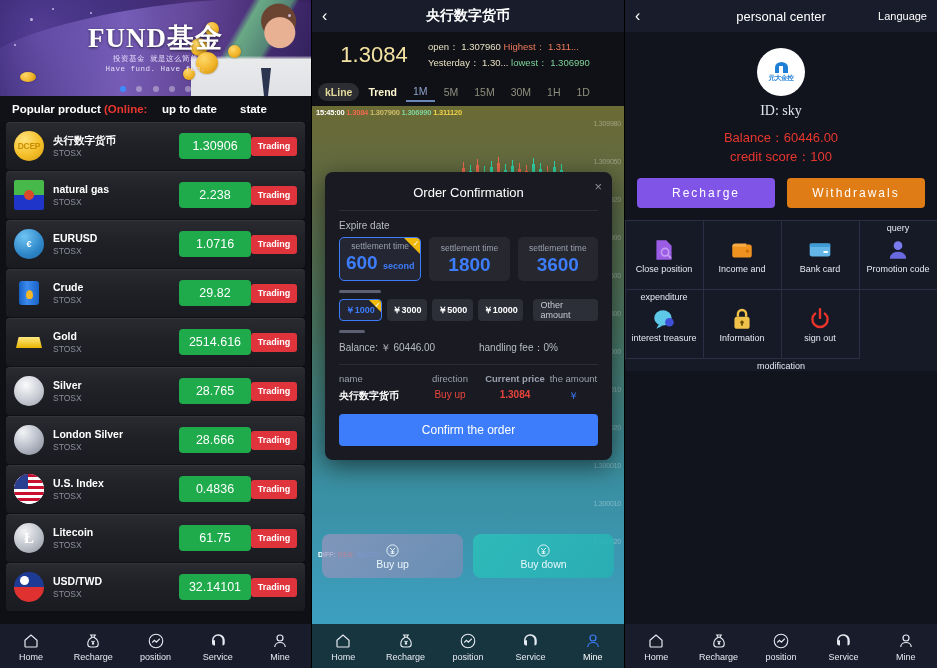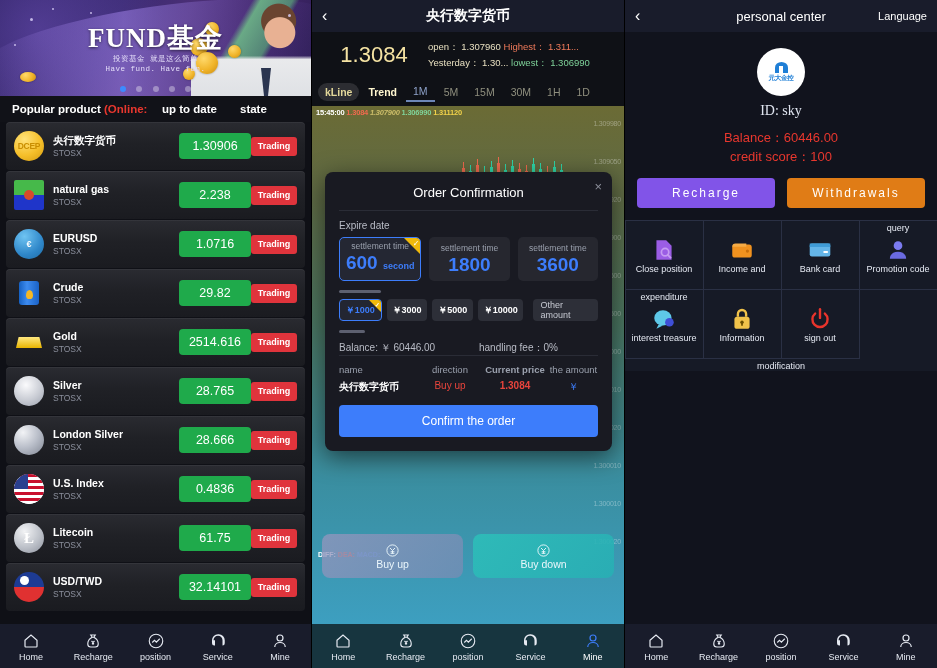--- a/index.html
+++ b/index.html
@@ -166,21 +166,21 @@
   .qtab { font-size: 10.5px; color: #8f8f7e; padding: 3px 7px; border-radius: 10px; }
   .qtab.pill { background: rgba(255,255,255,.12); color: #e2d79a; font-weight:bold; }
   .qtab.pill2 { color: #fff7d0; font-weight: bold; }
   .qtab.sel { color: #8ea2c9; border-bottom: 2px solid #6d86b8; border-radius:0; }
   .chart-area {
     position: absolute; left:0; right:0; top: 106px; bottom: 44px;
     background: linear-gradient(180deg,#6b6b35 0%, #5e6a45 18%, #4a7561 42%, #3a8ea0 72%, #3d9fc0 100%);
     overflow: hidden;
   }
   .chart-info { position:absolute; left:4px; top:2px; font-size:7.5px; font-weight:bold; letter-spacing:-.2px; }
-  .chart-info .t{color:#fff;} .chart-info .a{color:#ef6a4e;} .chart-info .b{color:#cdbe6a;font-style:italic;}
+  .chart-info .t{color:#fff;} .chart-info .a{color:#ef6a4e;} .chart-info .b{color:#cdbe6a;}
   .chart-info .c{color:#7fd39a;} .chart-info .d{color:#f0d24a;}
   .ylab { position:absolute; right:3px; font-size:7px; color: rgba(255,255,255,.35); letter-spacing:-.2px;}
   .candles { position:absolute; left:150px; top:40px; }
   .cd { position:absolute; width:3px; }
   .cd i { position:absolute; left:1px; width:1px; top:-6px; bottom:-6px; background:inherit; }
   .macd { position:absolute; left:6px; bottom:66px; font-size:7px; font-weight:bold; }
   .macd .m1{color:#fff;} .macd .m2{color:#ef6a4e;} .macd .m3{color:#4d9ff2;}
   .trade-btns {
     position:absolute; left:0; right:0; bottom:46px; display:flex; gap:10px; padding:0 10px;
   }
@@ -219,21 +219,21 @@
   .amts { display:flex; gap:5px; align-items:center; }
   .amt {
     height:22px; border-radius:4px; background:#2d2f38; color:#fff; font-size:9px; font-weight:bold;
     display:flex; align-items:center; justify-content:center; padding:0 7px; position:relative; overflow:hidden;
   }
   .amt.on { background:#232632; border:1px solid #3d7dfb; color:#3d7dfb; }
   .amt .tick { border-top-width:12px; border-left-width:12px; }
   .amt .tick:after { font-size:6px; top:-11px; right:1px; }
   .amt.other { background:#2d2f38; color:#c6c9d2; font-weight:normal; margin-left:5px; }
   .slider2 { height:3px; width:26px; background:#5d6070; border-radius:2px; margin:9px 0 8px; }
-  .bal { display:flex; font-size:10px; color:#b9bcc6; border-bottom:1px solid #2a2c36; }
+  .bal { display:flex; font-size:10px; color:#b9bcc6; padding-bottom:9px; border-bottom:1px solid #2a2c36; }
   .bal .b1 { flex:0 0 140px; }
   .tbl-h { display:flex; font-size:9.5px; color:#9aa0ad; padding:8px 0 5px; }
   .tbl-r { display:flex; font-size:10px; padding-bottom:11px; }
   .cw1{flex:0 0 80px;} .cw2{flex:0 0 62px; text-align:center;} .cw3{flex:0 0 68px; text-align:center;font-weight:bold;} .cw4{flex:1; text-align:center;}
   .tbl-r .cw1{color:#fff;font-weight:bold;} .tbl-r .cw2{color:#e8443c;} .tbl-r .cw3{color:#e8443c;} .tbl-r .cw4{color:#3d7dfb;}
   .confirm {
     height:32px; border-radius:4px; background:#3d7dfb; color:#fff; font-size:12px;
     display:flex; align-items:center; justify-content:center; cursor:pointer;
   }
 

